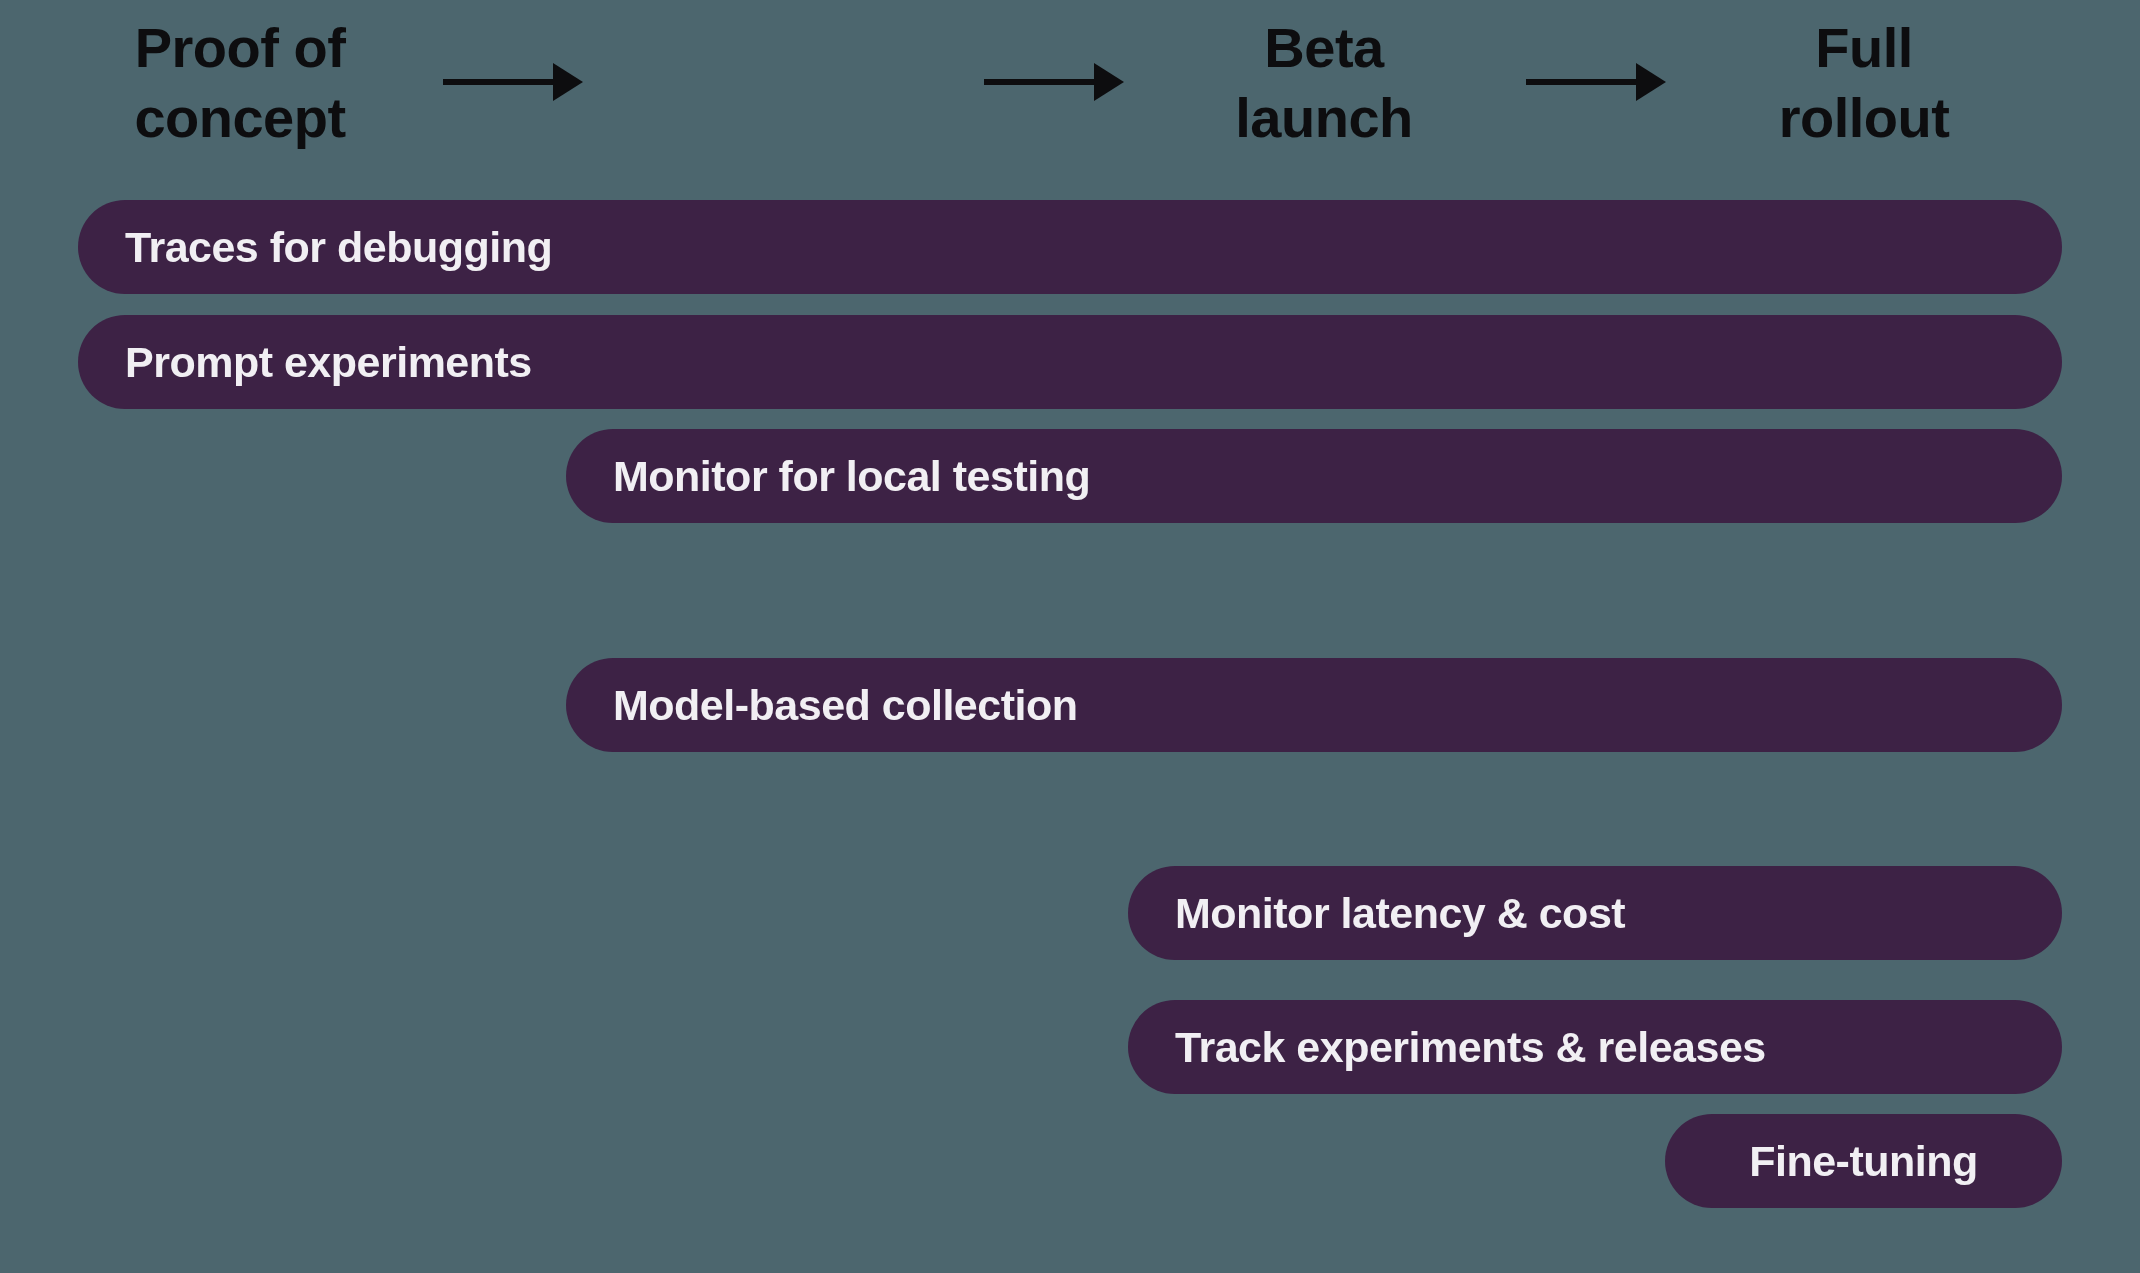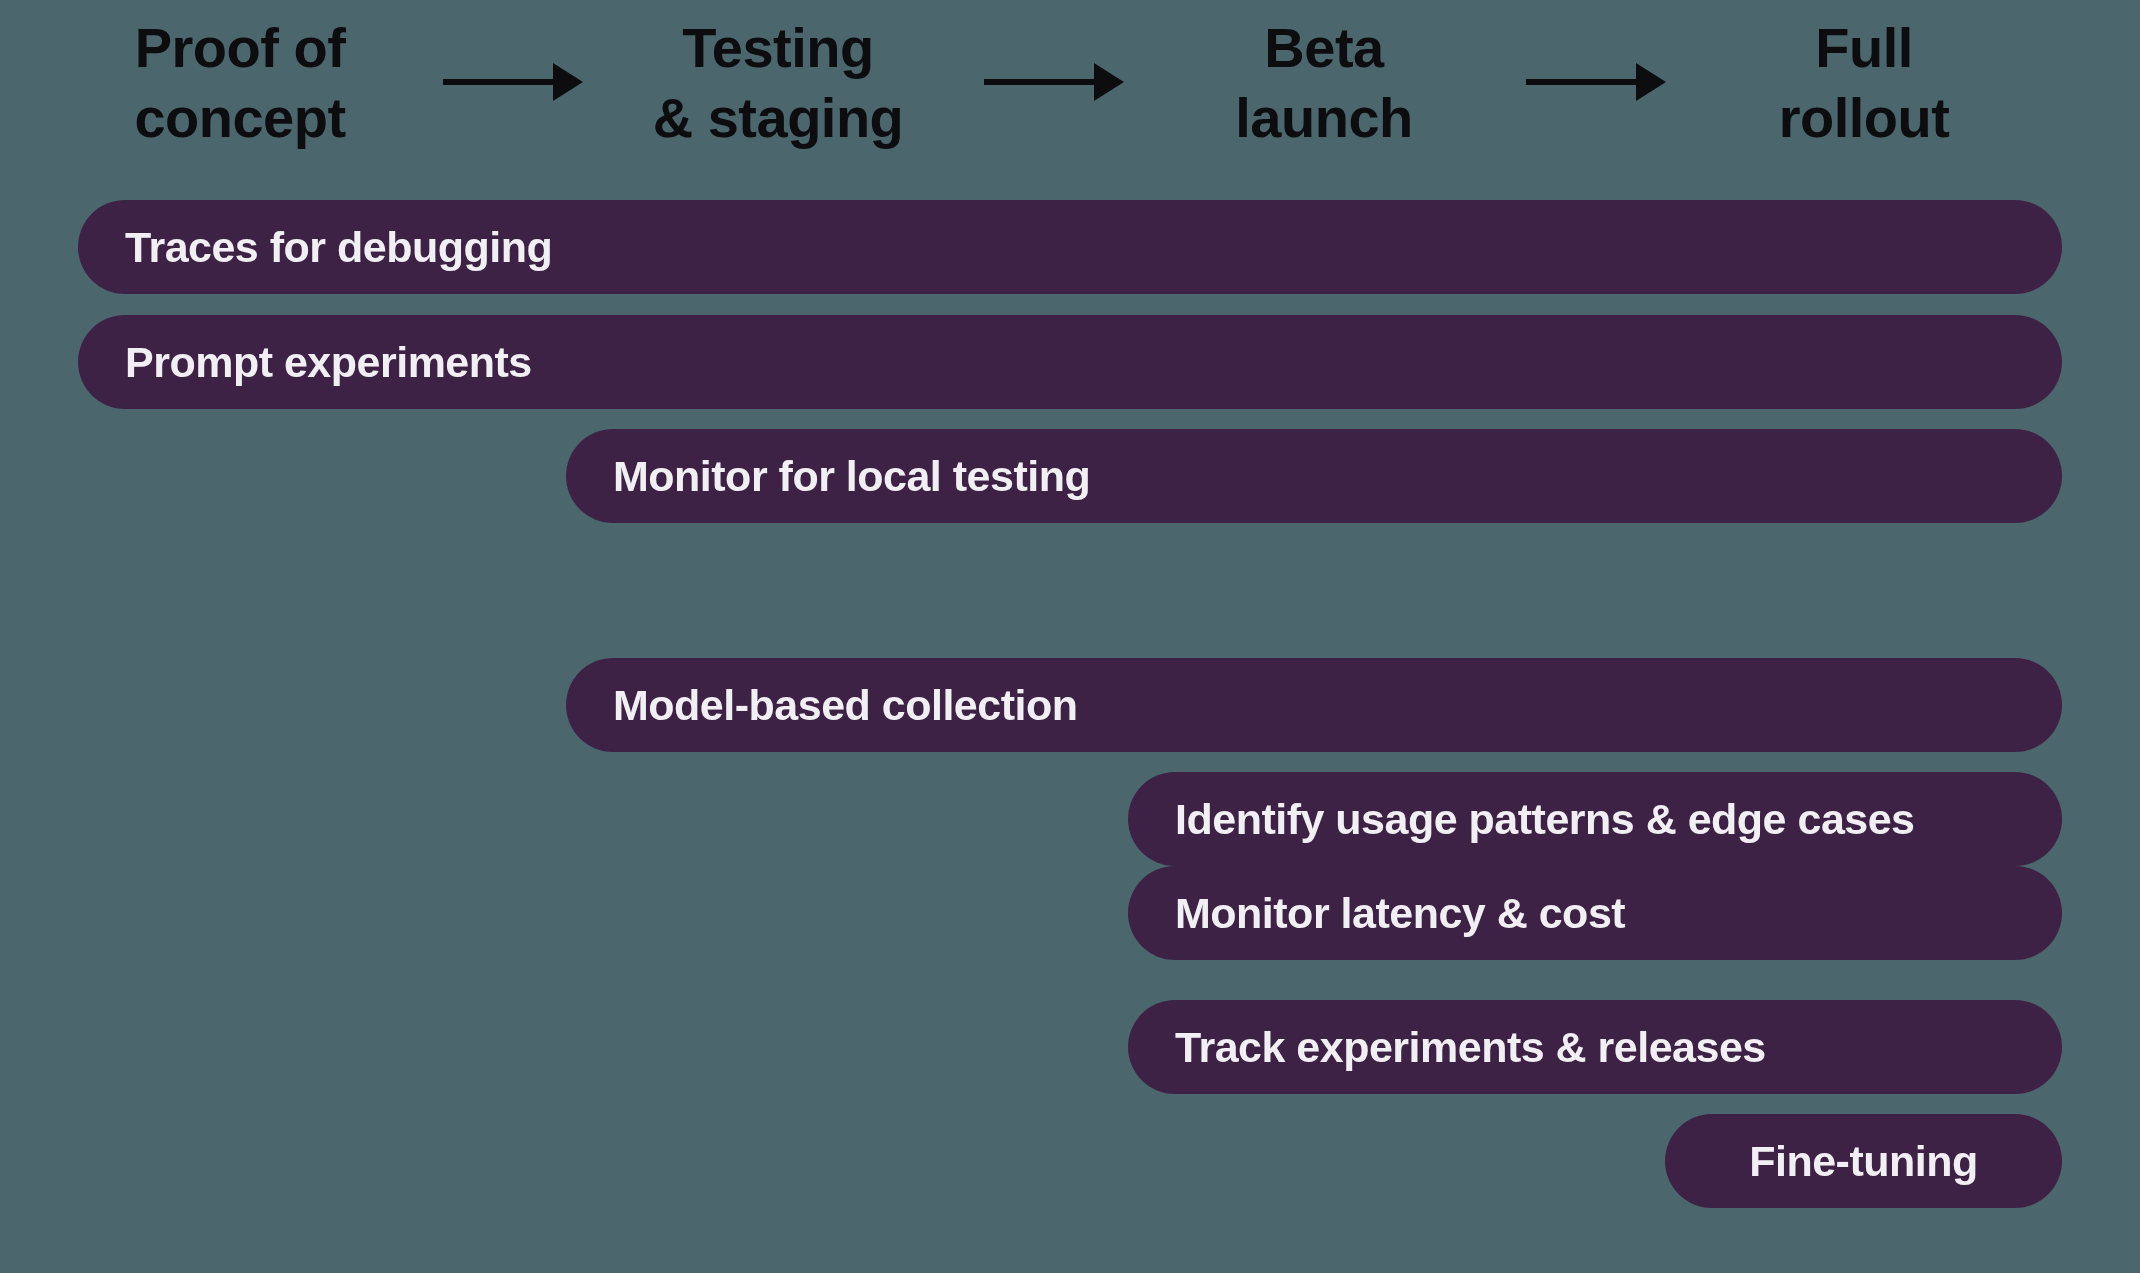--- a/index.html
+++ b/index.html
@@ -60,22 +60,20 @@
     padding-left:0;
   }
 </style>
 </head>
 <body>
 
 <div class="canvas">
 
   <div class="phase" style="left:240px">Proof of
 concept</div>
-  <div class="phase" style="left:778px">Testing
-&amp; staging</div>
   <div class="phase" style="left:1324px">Beta
 launch</div>
   <div class="phase" style="left:1864px">Full
 rollout</div>
 
   <svg class="arrow" style="left:441px" viewBox="0 0 142 40" aria-hidden="true">
     <line x1="2" y1="20" x2="116" y2="20" stroke="currentColor" stroke-width="6"></line>
     <polygon points="112,1 142,20 112,39" fill="currentColor"></polygon>
   </svg>
   <svg class="arrow" style="left:982px" viewBox="0 0 142 40" aria-hidden="true">
@@ -84,18 +82,17 @@
   </svg>
   <svg class="arrow" style="left:1524px" viewBox="0 0 142 40" aria-hidden="true">
     <line x1="2" y1="20" x2="116" y2="20" stroke="currentColor" stroke-width="6"></line>
     <polygon points="112,1 142,20 112,39" fill="currentColor"></polygon>
   </svg>
 
   <div class="bar" style="left:78px;   top:200px;  width:1984px">Traces for debugging</div>
   <div class="bar" style="left:78px;   top:315px;  width:1984px">Prompt experiments</div>
   <div class="bar" style="left:566px;  top:429px;  width:1496px">Monitor for local testing</div>
   <div class="bar" style="left:566px;  top:658px;  width:1496px">Model-based collection</div>
-  <div class="bar" style="left:1128px; top:772px;  width:934px">Identify usage patterns &amp; edge cases</div>
   <div class="bar" style="left:1128px; top:866px;  width:934px">Monitor latency &amp; cost</div>
   <div class="bar" style="left:1128px; top:1000px; width:934px">Track experiments &amp; releases</div>
   <div class="bar centered" style="left:1665px; top:1114px; width:397px">Fine-tuning</div>
 
 </div>
 
 </body></html>

